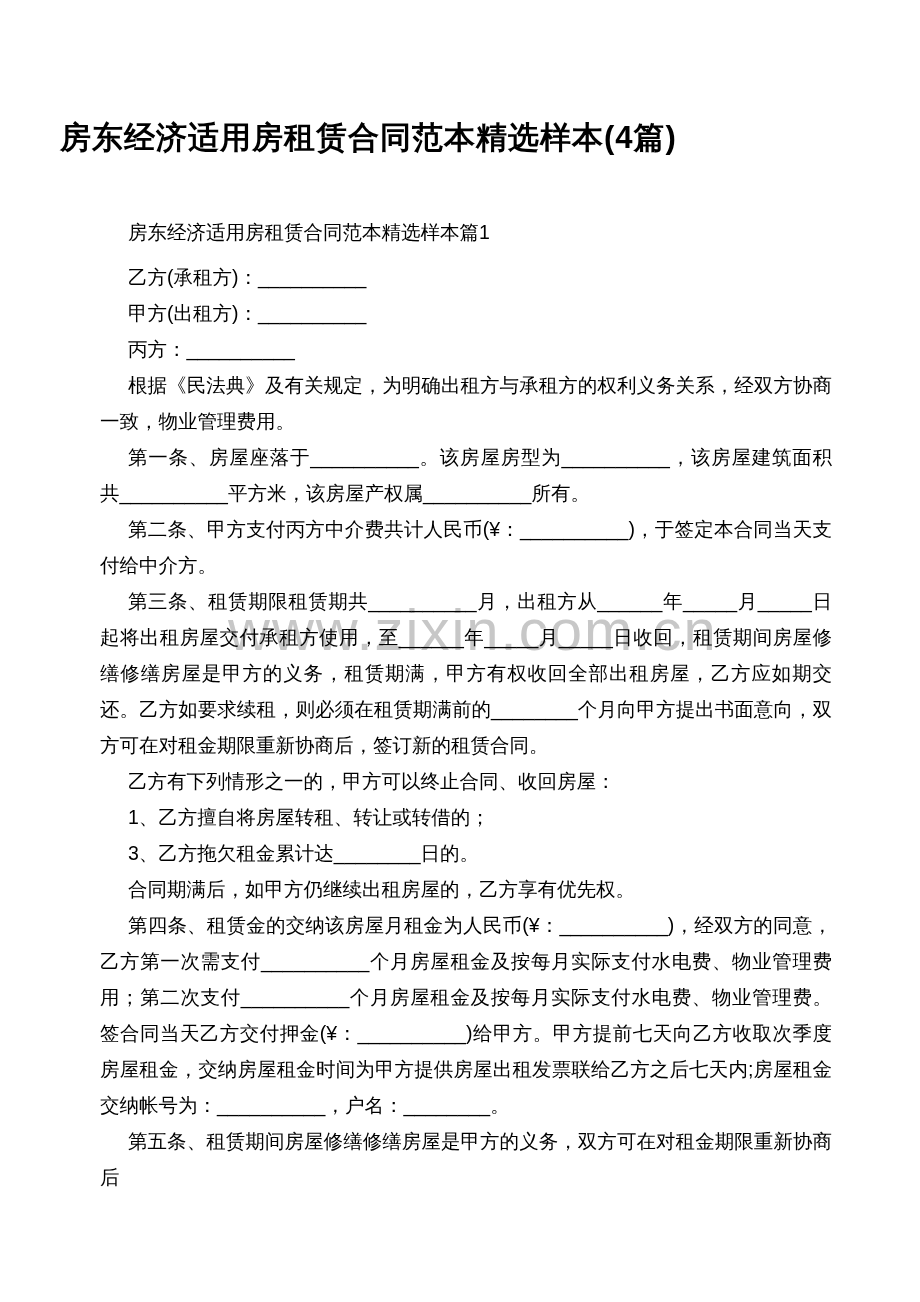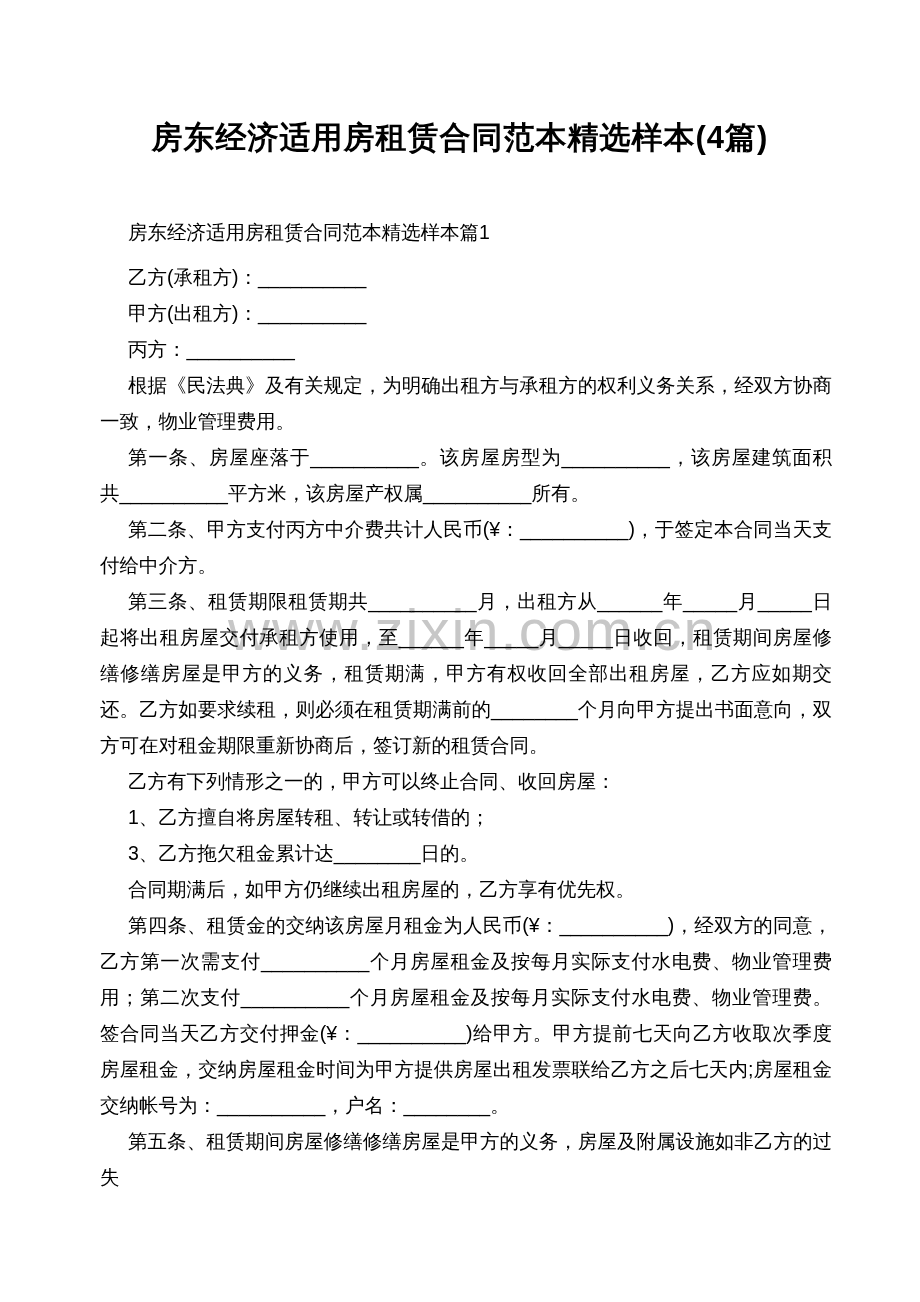--- a/index.html
+++ b/index.html
@@ -24,21 +24,20 @@
     font-size: 58px;
     letter-spacing: 2px;
     color: #c7c7c7;
     white-space: nowrap;
     user-select: none;
   }
   .doc-title {
     position: relative;
     z-index: 1;
     margin: 116px 60px 0 60px;
-    text-align: center;
     font-size: 31px;
     line-height: 44px;
     font-weight: bold;
     letter-spacing: 1px;
   }
   .content {
     position: relative;
     z-index: 1;
     margin: 54px 88px 11px 100px;
   }
@@ -71,16 +70,16 @@
     <p>丙方：__________</p>
     <p>根据《民法典》及有关规定，为明确出租方与承租方的权利义务关系，经双方协商一致，物业管理费用。</p>
     <p>第一条、房屋座落于__________。该房屋房型为__________，该房屋建筑面积共__________平方米，该房屋产权属__________所有。</p>
     <p>第二条、甲方支付丙方中介费共计人民币(¥：__________)，于签定本合同当天支付给中介方。</p>
     <p>第三条、租赁期限租赁期共__________月，出租方从______年_____月_____日起将出租房屋交付承租方使用，至______年_____月_____日收回，租赁期间房屋修缮修缮房屋是甲方的义务，租赁期满，甲方有权收回全部出租房屋，乙方应如期交还。乙方如要求续租，则必须在租赁期满前的________个月向甲方提出书面意向，双方可在对租金期限重新协商后，签订新的租赁合同。</p>
     <p>乙方有下列情形之一的，甲方可以终止合同、收回房屋：</p>
     <p>1、乙方擅自将房屋转租、转让或转借的；</p>
     <p>3、乙方拖欠租金累计达________日的。</p>
     <p>合同期满后，如甲方仍继续出租房屋的，乙方享有优先权。</p>
     <p>第四条、租赁金的交纳该房屋月租金为人民币(¥：__________)，经双方的同意，乙方第一次需支付__________个月房屋租金及按每月实际支付水电费、物业管理费用；第二次支付__________个月房屋租金及按每月实际支付水电费、物业管理费。签合同当天乙方交付押金(¥：__________)给甲方。甲方提前七天向乙方收取次季度房屋租金，交纳房屋租金时间为甲方提供房屋出租发票联给乙方之后七天内;房屋租金交纳帐号为：__________，户名：________。</p>
-    <p>第五条、租赁期间房屋修缮修缮房屋是甲方的义务，房屋及附属设施如非乙方的过失</p>
+    <p>第五条、租赁期间房屋修缮修缮房屋是甲方的义务，双方可在对租金期限重新协商后</p>
   </div>
 
 </div>
 
 </body></html>

